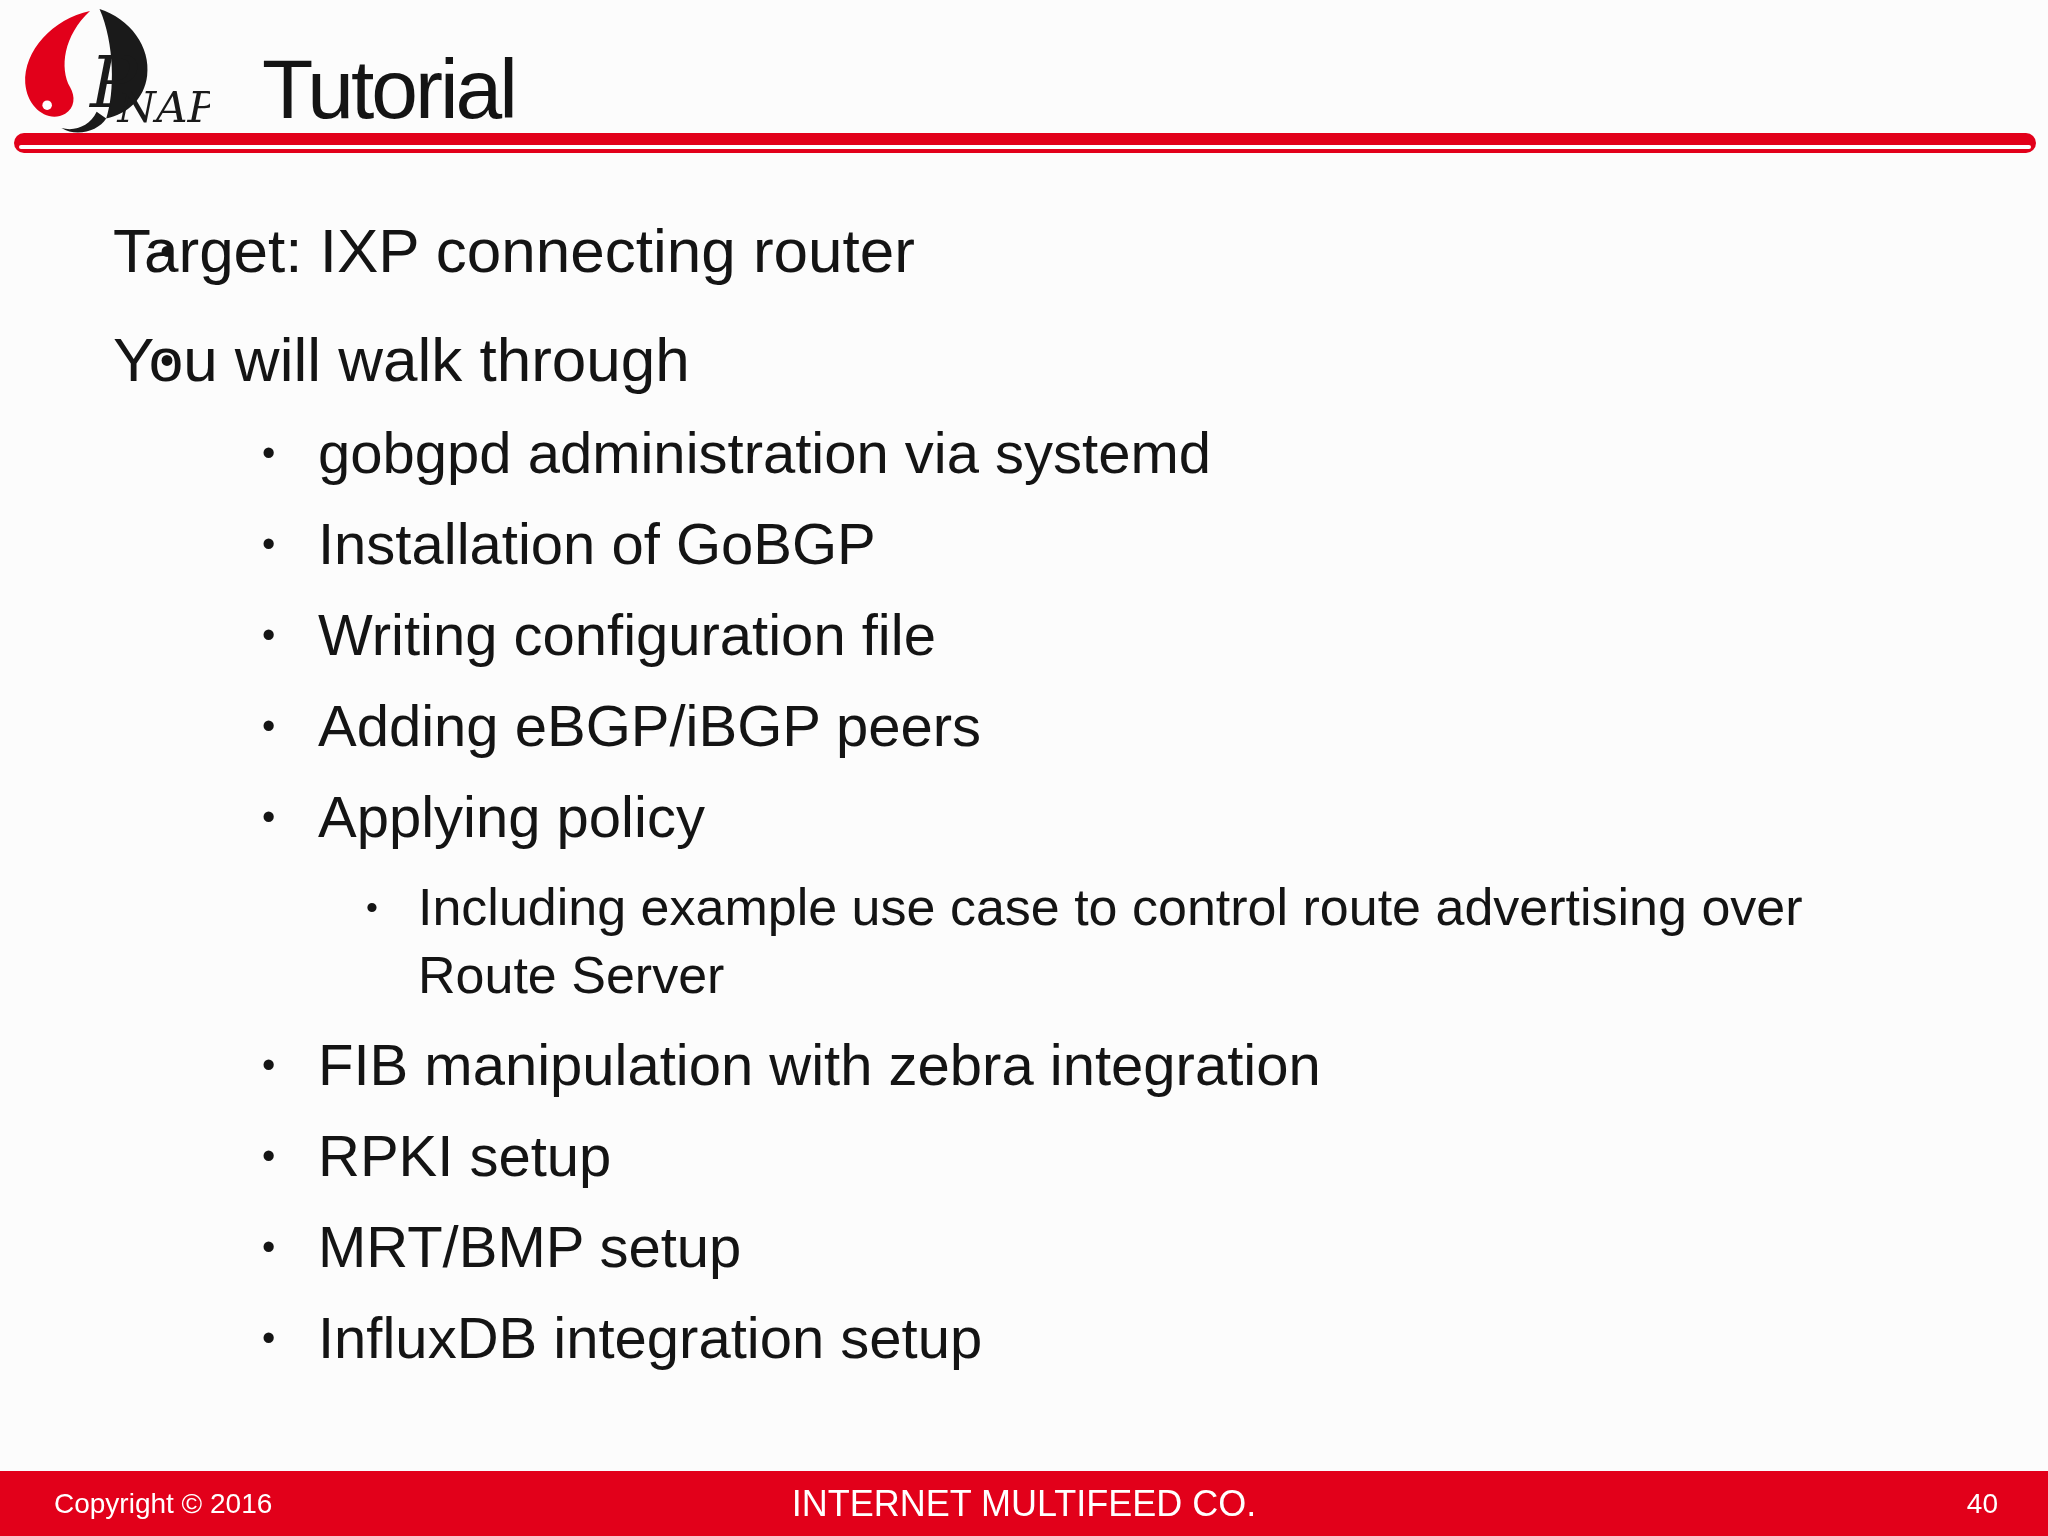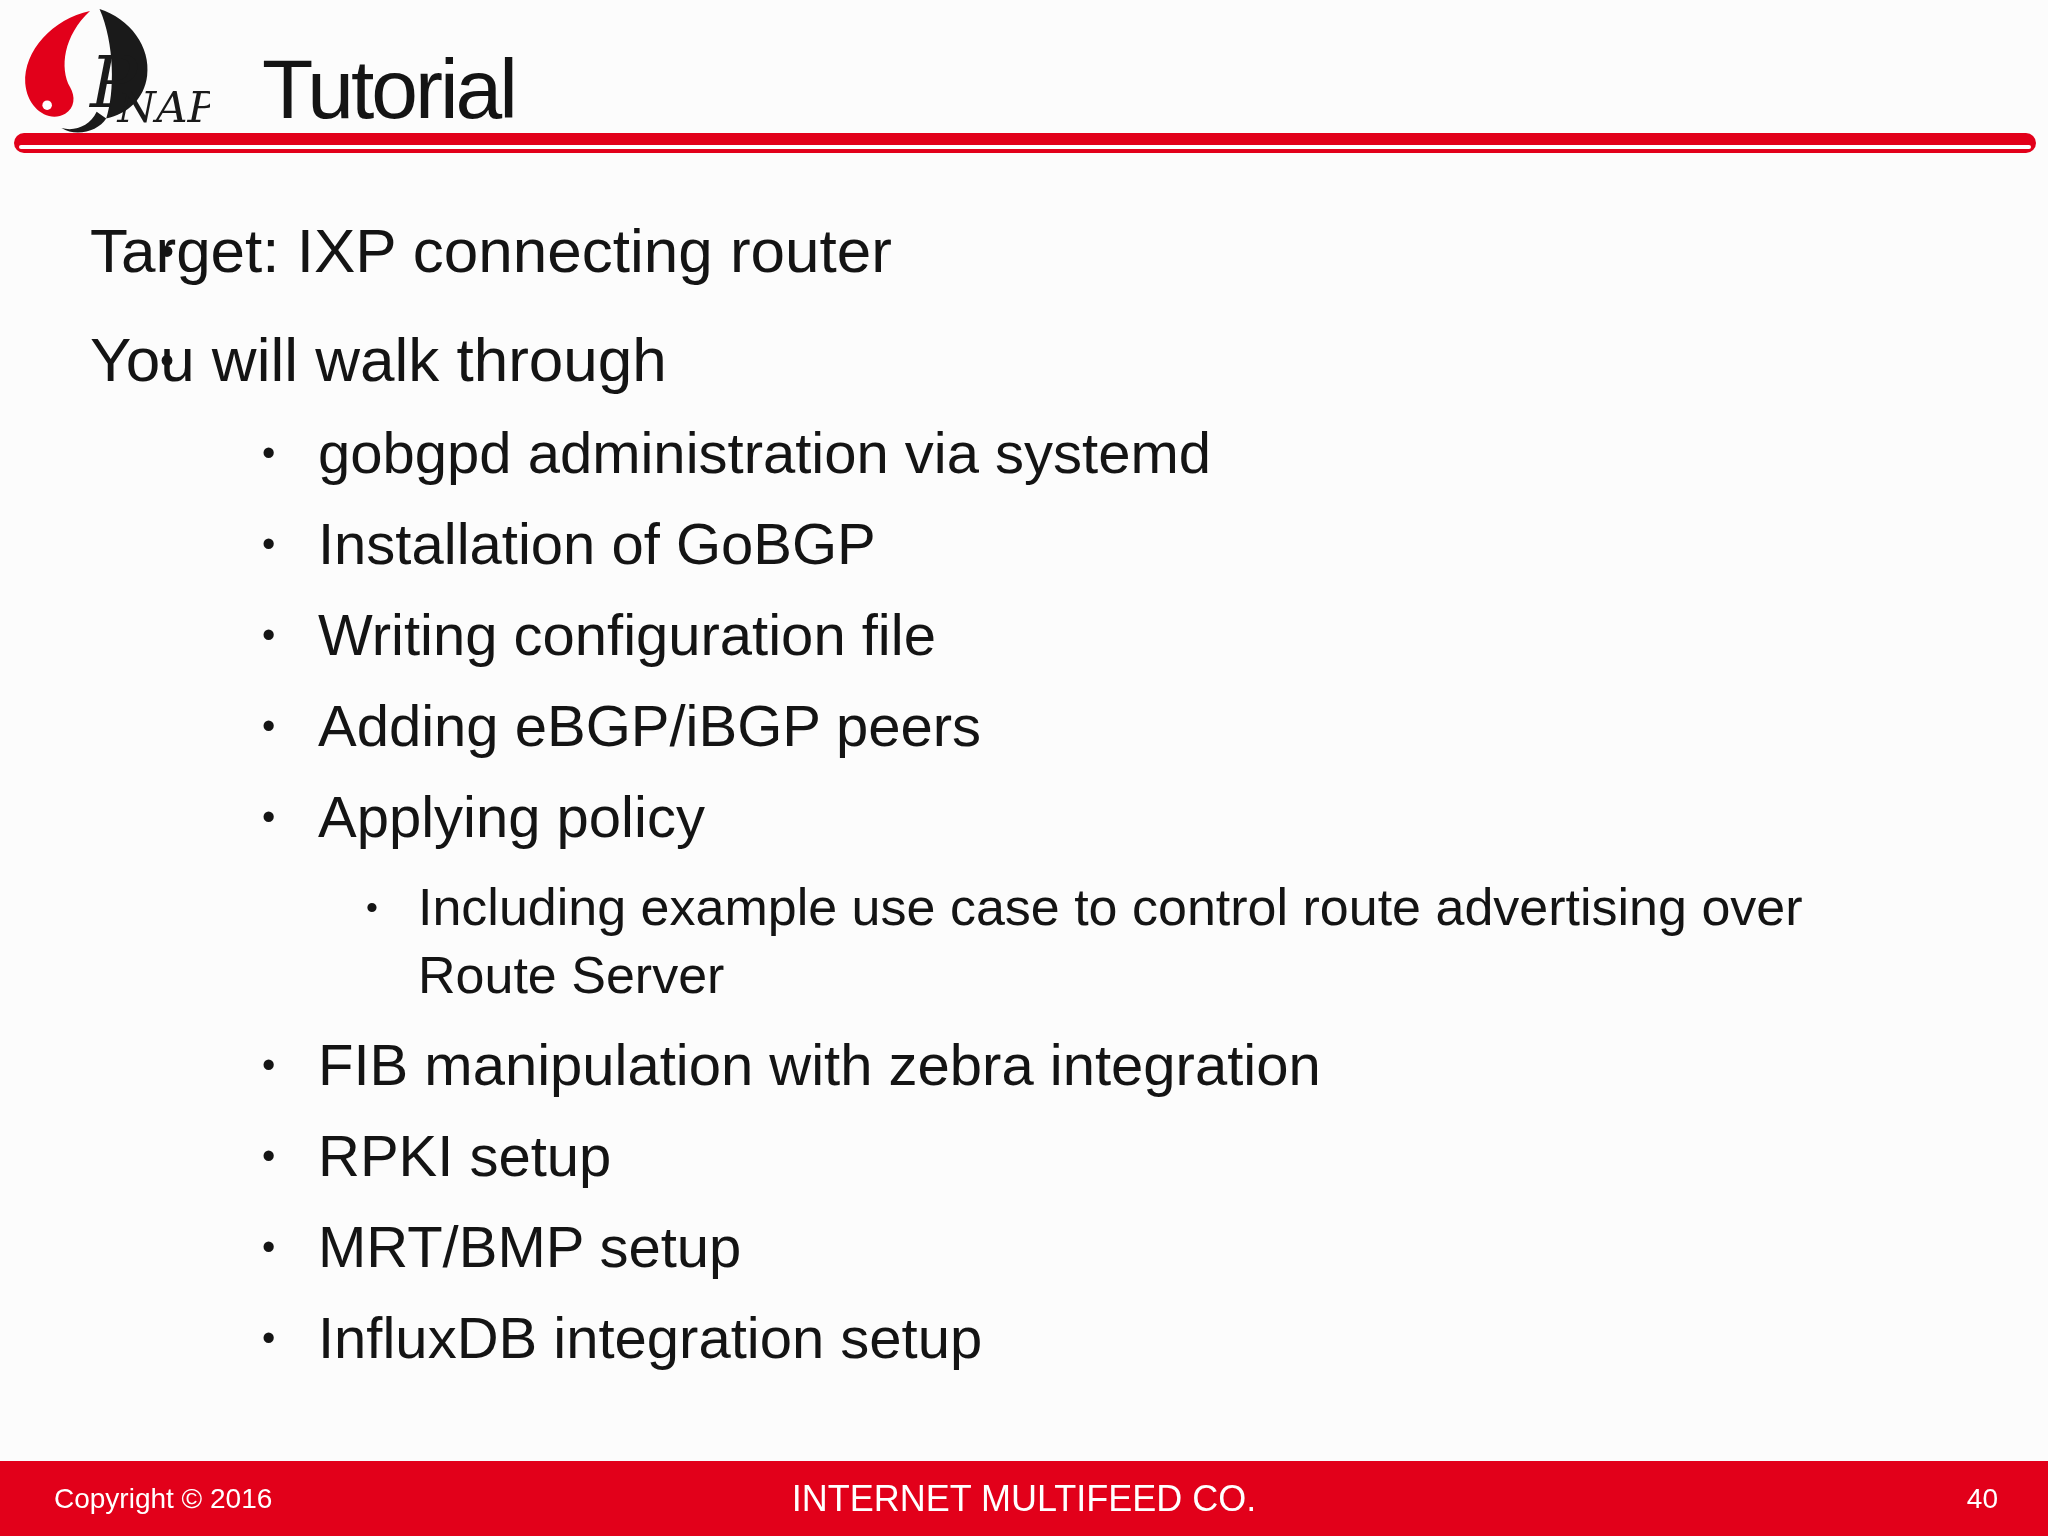--- a/index.html
+++ b/index.html
@@ -44,32 +44,32 @@
   }
 
   
   .content { position: absolute; left: 0; top: 214px; width: 2048px; }
   .content ul { list-style: none; }
   .content li { position: relative; margin-bottom: 21px; }
   .content li::before {
     content: "\2022";
     position: absolute; top: 0;
   }
-  li.l1 { font-size: 62px; line-height: 74px; padding-left: 90px; }
+  li.l1 { font-size: 62px; line-height: 74px; padding-left: 113px; }
   li.l1::before { left: 160px; font-size: 40px; line-height: 74px; }
   li.l1 + li.l1, li.l2 + li.l1 { margin-top: 35px; }
   li.l2 { font-size: 58px; line-height: 70px; padding-left: 318px; }
   li.l2::before { left: 262px; font-size: 38px; line-height: 70px; }
   li.l3 { font-size: 52px; line-height: 68px; padding-left: 418px; max-width: 1818px; }
   li.l3::before { left: 366px; font-size: 34px; line-height: 68px; }
 
   
   .footer {
     position: absolute; left: 0; right: 0; bottom: 0;
-    height: 75px;
+    height: 65px;
     background: var(--accent);
     color: #ffffff;
     display: flex; align-items: center;
   }
   .footer .copyright {
     position: absolute; left: 54px;
     font-size: 28px;
   }
   .footer .company {
     width: 100%; text-align: center;

